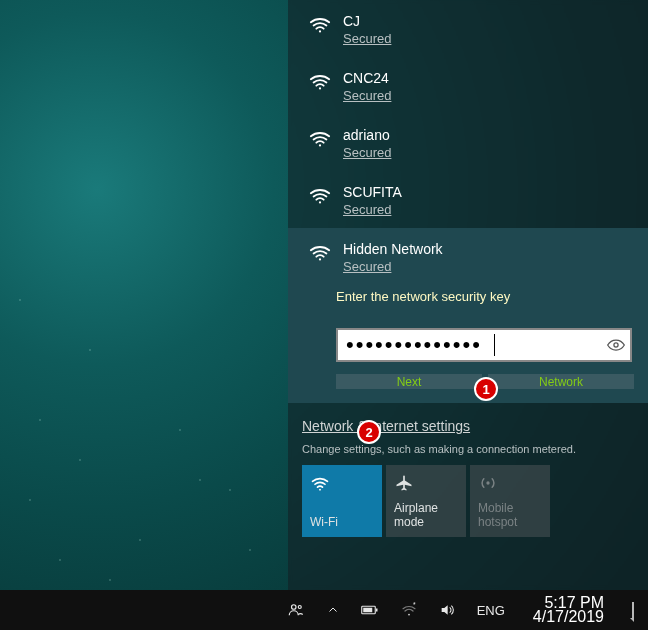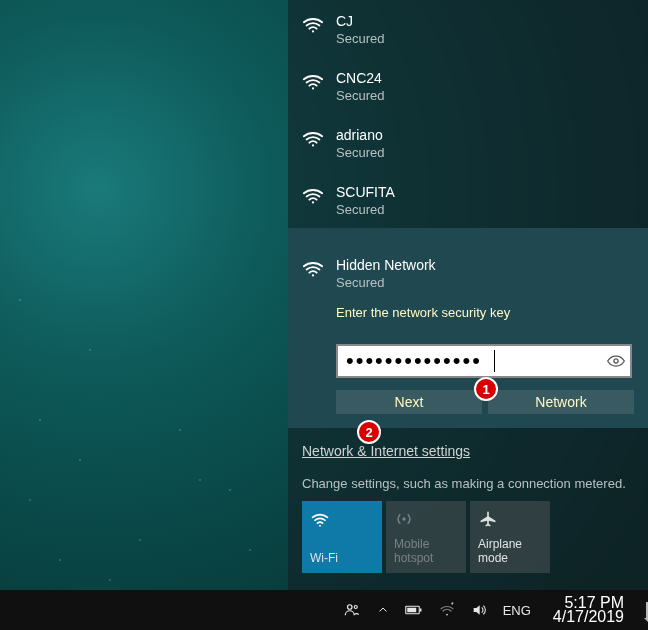--- a/index.html
+++ b/index.html
@@ -30,50 +30,51 @@
     position: absolute; top: 0; right: 0; width: 360px; height: 590px;
     background: rgba(20,30,34,0.55);
     backdrop-filter: blur(2px);
     color: #fff;
     display: flex; flex-direction: column;
   }
   .net-list{flex:0 0 auto}
   .net-item {
     display:flex; align-items:flex-start; padding:12px 14px 10px 14px; gap:12px;
     cursor:default;
+    margin-left:7px;
   }
   .wifi-icon { width:22px; height:22px; margin-top:2px; flex:0 0 22px; }
   .net-name { font-size:14px; color:#fff; line-height:18px; }
-  .net-status { font-size:13px; color:#b8c0c2; line-height:17px; }
+  .net-status { font-size:13px; color:#b8c0c2; line-height:17px;text-decoration:underline; }
   .selected-block{
-    background:#1f4850; padding:16px 0 14px 0;
+    background:#1f4850; padding:0 0 14px 0;
   }
   .selected-block .net-item{padding-bottom:8px}
   .sec-prompt{padding:0 14px 0 48px; font-size:13px; color:#fef9c3; margin:6px 0 24px}
   .pw-row{margin:0 14px 0 48px; position:relative;}
   .pw-input{
     width:296px; height:34px; background:#fff; border:2px solid #888;
     padding:0 34px 0 8px; font-size:22px; letter-spacing:2px; color:#000;
     font-family:Arial,sans-serif;
   }
   .cursor{position:absolute; top:6px; left:158px; width:1px; height:22px; background:#000}
   .eye-btn{position:absolute; right:8px; top:7px; color:#555; font-size:16px; }
   .btn-row{display:flex; gap:6px; margin:12px 14px 0 48px}
-  .btn{flex:1; height:24px; background:#3a5a62; color:#fef9c3; font-size:14px; border:none; display:flex; align-items:center; justify-content:center; cursor:pointer}
+  .btn{flex:1; height:15px; background:#3a5a62; color:#84cc16; font-size:12px; border:none; display:flex; align-items:center; justify-content:center; cursor:pointer}
   .settings-sec{padding:14px 14px 10px 14px}
   .settings-link{font-size:14px; color:#d0d4d4; text-decoration:underline}
-  .settings-desc{font-size:13px; color:#b8c0c2; margin-top:16px}
+  .settings-desc{font-size:11px; color:#b8c0c2; margin-top:8px}
   .tiles{display:flex; gap:4px; padding:0 14px 8px 14px}
   .tile{width:80px; height:72px; background:rgba(70,80,84,.6); padding:8px; display:flex; flex-direction:column; justify-content:space-between; font-size:12px; color:#dfe2e2}
   .tile.active{background:#0f7aa8}
   .tile.disabled{color:#7a8284}
   .tile-icon{height:20px}
   .annot{position:absolute; width:24px; height:24px; border-radius:50%; background:#d80000; border:2px solid #fff; color:#fff; font-weight:bold; font-size:13px; display:flex; align-items:center; justify-content:center; z-index:50}
   
-  .taskbar{position:absolute; left:0; right:0; bottom:0; height:40px; background:#101010; display:flex; align-items:center; justify-content:flex-end; padding:0 0; color:#fff; font-size:12px; gap:16px}
+  .taskbar{position:absolute; left:0; right:0; bottom:0; height:40px; background:#101010; display:flex; align-items:center; justify-content:flex-end; padding:0 14px; color:#fff; font-size:12px; gap:22px}
   .tray-icon{color:#fff; opacity:.9; font-size:13px}
   .clock{text-align:right; line-height:14px; font-size:16px; margin:0 6px}
   .notif{width:18px; height:16px; border:1px solid #ccc; position:relative}
   .notif::after{content:""; position:absolute; right:-1px; bottom:-4px; width:0; height:0; border-left:4px solid transparent; border-top:4px solid #ccc}
   svg{display:block}
 </style>
 </head>
 <body>
 
 <div class="desktop">
@@ -195,39 +196,39 @@
               <g fill="none" stroke="#fff" stroke-width="2" stroke-linecap="round">
                 <path d="M3 10a14 14 0 0 1 18 0"></path>
                 <path d="M6 13.5a9 9 0 0 1 12 0"></path>
                 <path d="M9 17a4.5 4.5 0 0 1 6 0"></path>
                 <circle cx="12" cy="20" r="1.1" fill="#fff" stroke="none"></circle>
               </g>
             </svg>
         </div>
         <div>Wi-Fi</div>
       </div>
+      <div class="tile">
+        <div class="tile-icon">
+          <svg width="20" height="20" viewBox="0 0 24 24">
+              <path fill="#dfe2e2" d="M21 14l-8-5V4a1 1 0 0 0-2 0v5l-8 5v2l8-2v4l-2 1.5V21l3-1 3 1v-1.5L13 18v-4l8 2z"></path>
+            </svg>
+        </div>
+        <div>Airplane mode</div>
+      </div>
       <div class="tile disabled">
         <div class="tile-icon">
           <svg width="20" height="20" viewBox="0 0 24 24">
               <g fill="none" stroke="#7a8284" stroke-width="1.8" stroke-linecap="round">
                 <circle cx="12" cy="12" r="2" fill="#7a8284" stroke="none"></circle>
                 <path d="M7 17a7 7 0 0 1 0-10"></path>
                 <path d="M17 7a7 7 0 0 1 0 10"></path>
               </g>
             </svg>
         </div>
         <div>Mobile hotspot</div>
-      </div>
-      <div class="tile">
-        <div class="tile-icon">
-          <svg width="20" height="20" viewBox="0 0 24 24">
-              <path fill="#dfe2e2" d="M21 14l-8-5V4a1 1 0 0 0-2 0v5l-8 5v2l8-2v4l-2 1.5V21l3-1 3 1v-1.5L13 18v-4l8 2z"></path>
-            </svg>
-        </div>
-        <div>Airplane mode</div>
       </div>
     </div>
   </div>
 
   <div class="annot" style="top:377px; left:474px">1</div>
   <div class="annot" style="top:420px; left:357px">2</div>
 
   <div class="taskbar">
     <span class="tray-icon">
       <svg width="18" height="18" viewBox="0 0 24 24">

